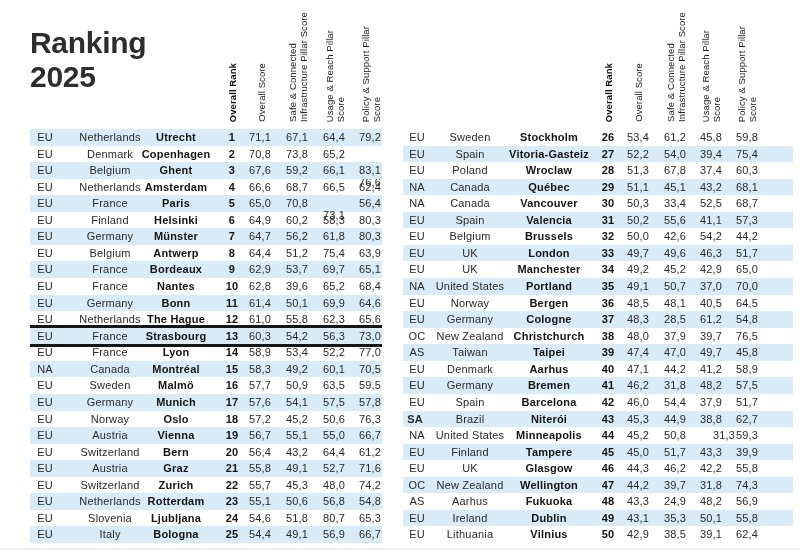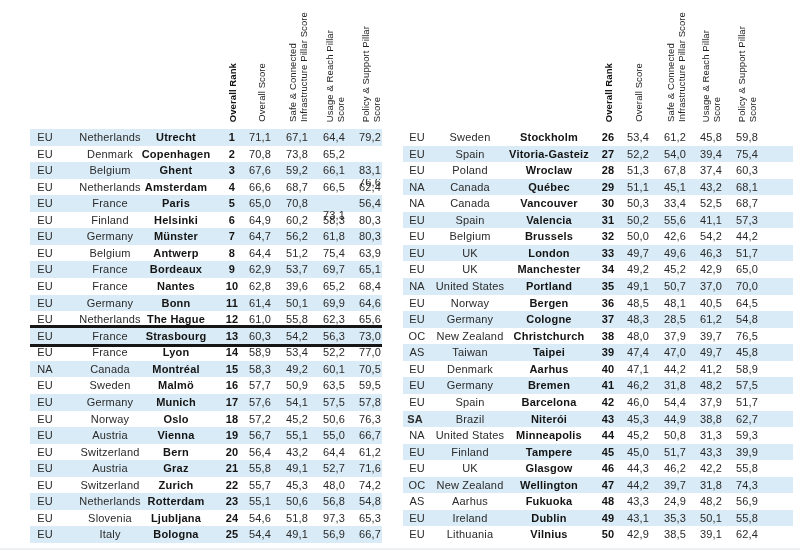--- a/index.html
+++ b/index.html
@@ -24,20 +24,22 @@
   .row span.city,.row span.rank{font-weight:700;color:#141414;font-size:11px;}
   .hline{position:absolute;height:2.3px;background:#161616;left:0;z-index:3;}
 
   .footer-line{position:absolute;left:0;bottom:1px;width:800px;height:2px;background:#eef1f3;}
 </style>
 </head>
 <body>
 
 <div id="page">
   <div class="title">
+    <div>Ranking</div>
+    <div>2025</div>
   </div>
 
   <div id="vheaders-left">
       <div class="vheader bold" style="left: 232px;">Overall Rank</div>
       <div class="vheader" style="left: 261px;">Overall Score</div>
       <div class="vheader" style="left: 298px;">Safe &amp; Connected
 Infrastructure Pillar Score</div>
       <div class="vheader" style="left: 335px;">Usage &amp; Reach Pillar
 Score</div>
       <div class="vheader" style="left: 371px;">Policy &amp; Support Pillar
@@ -287,21 +289,21 @@
         <span style="left: 304px;">56,8</span>
         <span style="left: 340px;">54,8</span>
       </div>
       <div class="row" style="top: 380.88px; left: 0px; width: 352px;">
         <span style="left: 15px;">EU</span>
         <span style="left: 80px;">Slovenia</span>
         <span class="city" style="left: 146px;">Ljubljana</span>
         <span class="rank" style="left: 202px;">24</span>
         <span style="left: 230px;">54,6</span>
         <span style="left: 267px;">51,8</span>
-        <span style="left: 304px;">97,3</span>
+        <span style="left: 304px;">80,7</span>
         <span style="left: 340px;">65,3</span>
       </div>
       <div class="row" style="top: 397.44px; left: 0px; width: 352px; background: rgb(217, 235, 246);">
         <span style="left: 15px;">EU</span>
         <span style="left: 80px;">Italy</span>
         <span class="city" style="left: 146px;">Bologna</span>
         <span class="rank" style="left: 202px;">25</span>
         <span style="left: 230px;">54,4</span>
         <span style="left: 267px;">49,1</span>
         <span style="left: 304px;">56,9</span>
@@ -489,21 +491,21 @@
         <span style="left: 308px;">38,8</span>
         <span style="left: 344px;">62,7</span>
       </div>
       <div class="row" style="top: 298.08px; left: 0px; width: 390px;">
         <span style="left: 14px;">NA</span>
         <span style="left: 67px;">United States</span>
         <span class="city" style="left: 146px;">Minneapolis</span>
         <span class="rank" style="left: 205px;">44</span>
         <span style="left: 235px;">45,2</span>
         <span style="left: 272px;">50,8</span>
-        <span style="left: 308px;">31,3</span>
+        <span style="left: 321px;">31,3</span>
         <span style="left: 344px;">59,3</span>
       </div>
       <div class="row" style="top: 314.64px; left: 0px; width: 390px; background: rgb(217, 235, 246);">
         <span style="left: 14px;">EU</span>
         <span style="left: 67px;">Finland</span>
         <span class="city" style="left: 146px;">Tampere</span>
         <span class="rank" style="left: 205px;">45</span>
         <span style="left: 235px;">45,0</span>
         <span style="left: 272px;">51,7</span>
         <span style="left: 308px;">43,3</span>

